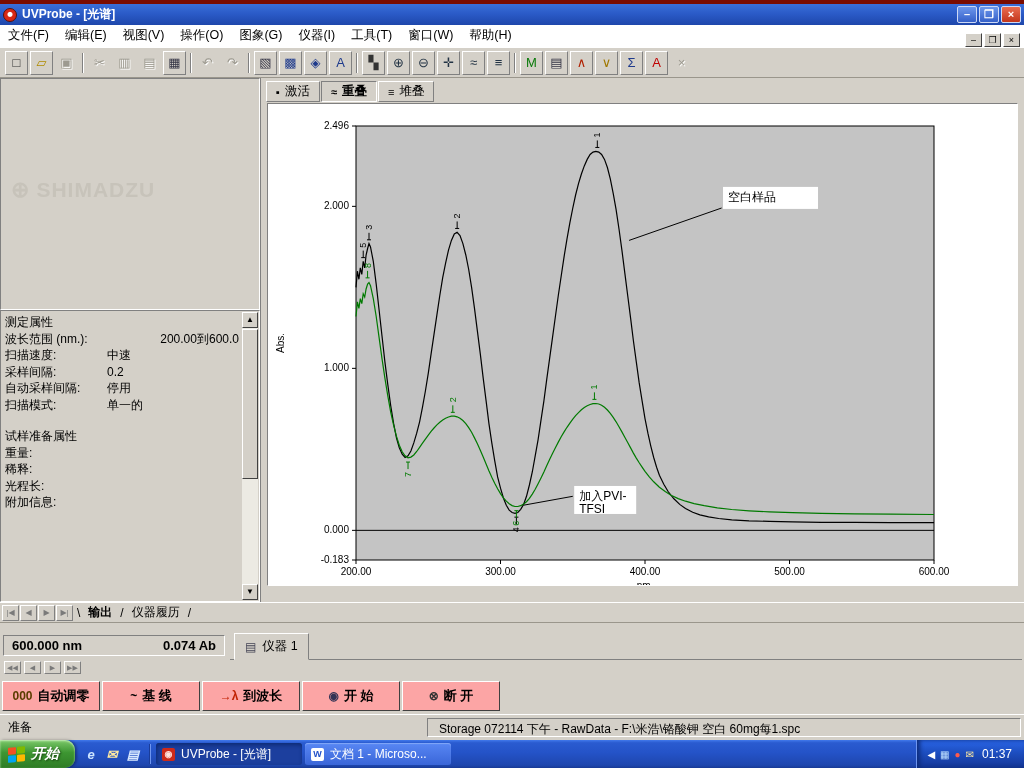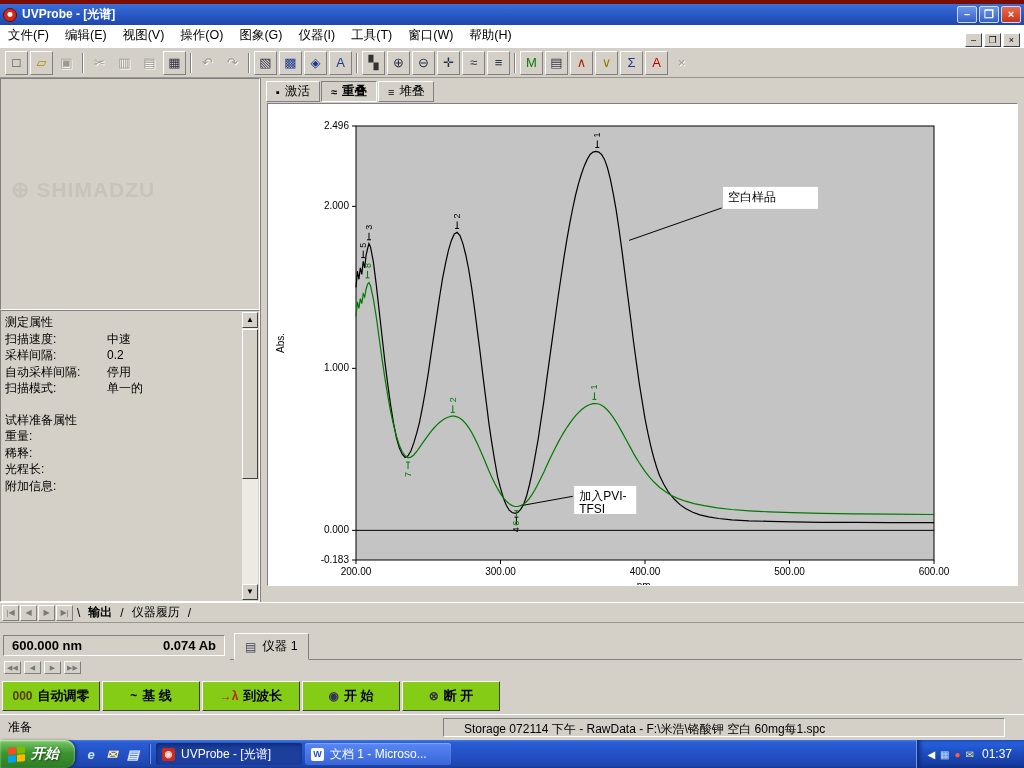--- a/index.html
+++ b/index.html
@@ -62,27 +62,27 @@
 #photometer-strip{position:absolute;top:622px;left:0;right:0;height:56px;background:#d4d0c8;border-top:1px solid #9a968c}
 #readout{position:absolute;left:3px;top:12px;width:222px;height:21px;border:1px solid;border-color:#808080 #fff #fff #808080;
  display:flex;justify-content:space-between;align-items:center;padding:0 8px;font-weight:bold;font-size:13px}
 #readout-nav{position:absolute;left:4px;top:38px;display:flex;gap:2px}
 #instr-tabbar{position:absolute;left:230px;right:2px;top:8px;height:29px;border-bottom:1px solid #808080}
 #instr-tab{position:absolute;left:4px;top:2px;height:27px;padding:0 10px;display:flex;gap:6px;align-items:center;background:#d4d0c8;
  border:1px solid;border-color:#fff #808080 #d4d0c8 #fff;font-size:12.5px}
 #instr-tab .instr-icon{font-size:12px;color:#445}
 
 #ph-buttons{position:absolute;top:678px;left:2px;height:36px;display:flex;gap:2px;align-items:center}
-.ph-btn{width:98px;height:30px;display:flex;align-items:center;justify-content:center;gap:5px;background:#84cc16;
+.ph-btn{width:98px;height:30px;display:flex;align-items:center;justify-content:center;gap:5px;background:#fca5a5;
  border:1px solid;border-color:#fff #404040 #404040 #fff;font-weight:bold;font-size:13px;font-family:inherit}
 .ph-icon{font-size:12px;font-weight:bold}
 
 #statusbar{position:absolute;top:714px;left:0;right:0;height:26px;background:#d4d0c8;border-top:1px solid #fff;display:flex;align-items:center;font-size:12px}
 #status-left{padding:0 8px;width:424px}
-#status-right{flex:1;margin:2px 19px;border:1px solid;border-color:#808080 #fff #fff #808080;padding:2px 20px;height:19px;white-space:nowrap;overflow:hidden}
+#status-right{flex:1;margin:2px 3px;border:1px solid;border-color:#808080 #fff #fff #808080;padding:2px 11px;height:19px;white-space:nowrap;overflow:hidden}
 
 #taskbar{position:absolute;top:740px;left:0;width:1024px;height:28px;display:flex;align-items:center;
  background:linear-gradient(180deg,#4179ec 0%,#2a5bd0 10%,#2453c8 45%,#1e46ae 90%,#183a95 100%)}
 #start-btn{height:28px;padding:0 16px 0 8px;display:flex;align-items:center;gap:6px;color:#fff;font-weight:bold;font-style:italic;font-size:14px;
  background:linear-gradient(180deg,#7cc96a,#3d9632 45%,#2e7c25);border-radius:0 10px 10px 0;text-shadow:1px 1px 2px #1a4a12;box-shadow:inset 0 1px 2px #c9eebb,2px 0 3px rgba(0,0,0,.35)}
 .flag{width:17px;height:15px;display:grid;grid-template-columns:8px 8px;grid-template-rows:7px 7px;gap:1px;transform:skewY(-6deg)}
 .flag span{border-radius:1px}
 .flag .f1{background:#f25022}.flag .f2{background:#7fba00}.flag .f3{background:#00a4ef}.flag .f4{background:#ffb900}
 #quick-launch{display:flex;align-items:center;gap:3px;padding:0 7px}
 .ql-icon{width:18px;height:18px;display:flex;align-items:center;justify-content:center;font-size:13px;font-weight:bold;font-style:italic}
@@ -168,20 +168,24 @@
   <div id="left-col">
     <div id="op-panel">
       <div id="watermark">
         <span class="wm-icon">⊕</span>
         <span>SHIMADZU</span>
       </div>
     </div>
     <div id="props">
       <div id="props-body">
           <div class="prop-title">测定属性</div>
+          <div class="prop-row">
+            <span class="prop-label">波长范围 (nm.):</span>
+            <span class="prop-value wide">200.00到600.0</span>
+          </div>
           <div class="prop-row">
             <span class="prop-label">扫描速度:</span>
             <span class="prop-value">中速</span>
           </div>
           <div class="prop-row">
             <span class="prop-label">采样间隔:</span>
             <span class="prop-value">0.2</span>
           </div>
           <div class="prop-row">
             <span class="prop-label">自动采样间隔:</span>

